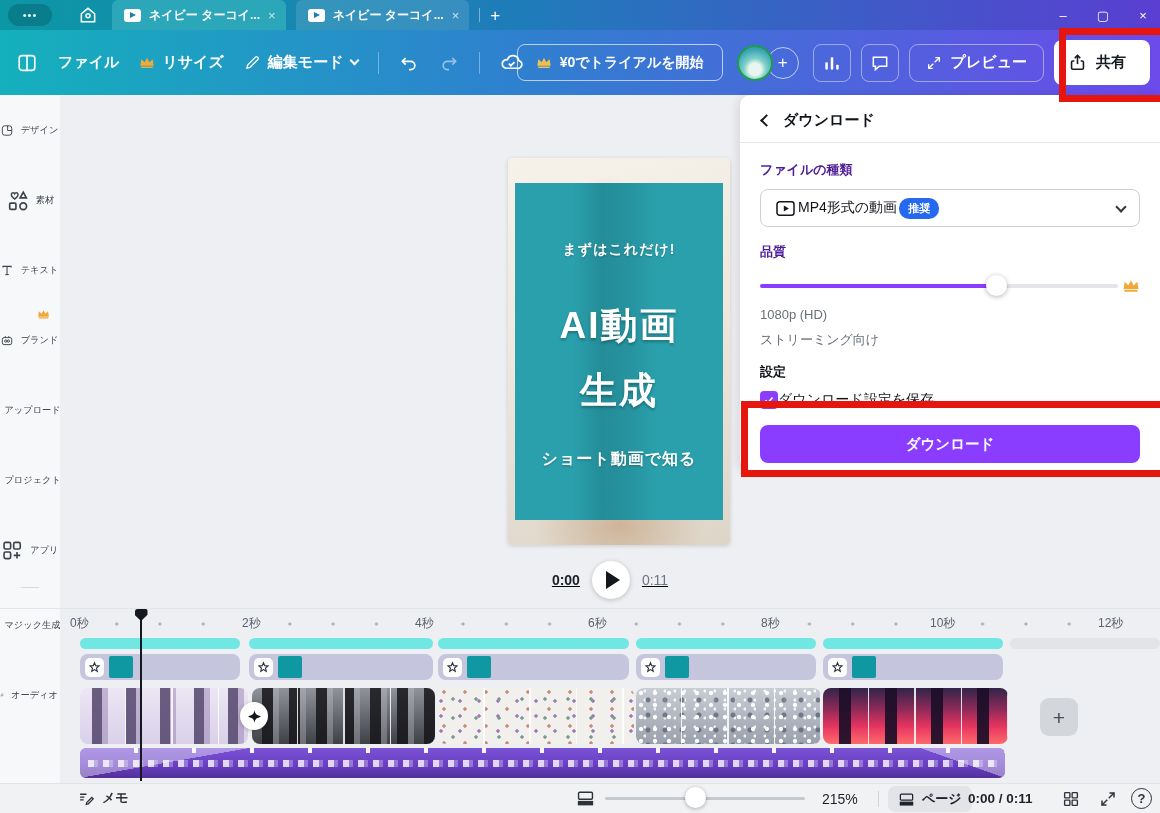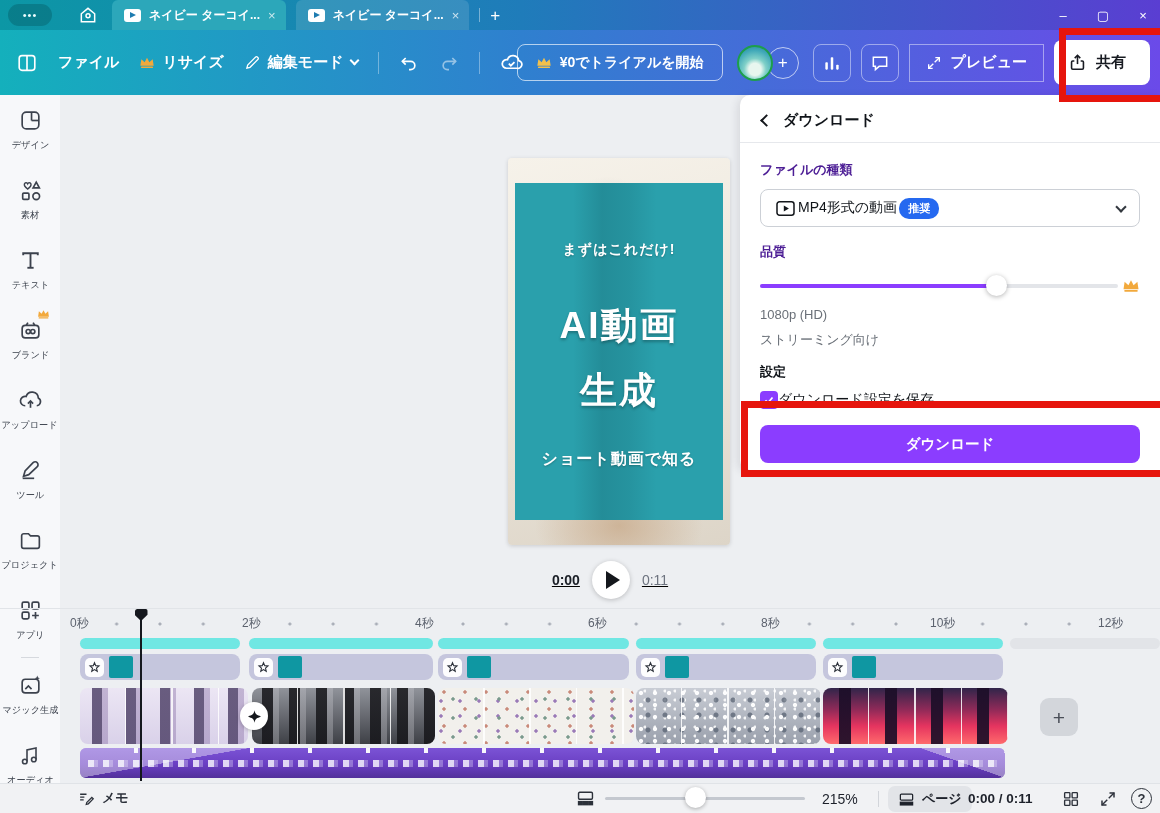--- a/index.html
+++ b/index.html
@@ -44,28 +44,28 @@
   .tb-right { position:absolute; right:0; top:0; height:65px; display:flex; align-items:center; gap:10px; padding-right:10px; }
   .trial-btn { height:37px; border:1.5px solid rgba(255,255,255,.65); border-radius:8px; background:transparent;
     color:#fff; font-weight:bold; font-size:14px; display:flex; align-items:center; gap:8px; padding:0 18px; cursor:pointer; white-space:nowrap; }
   .avatar-wrap { display:flex; align-items:center; margin:0 4px; }
   .avatar { width:36px; height:36px; border-radius:50%; border:2.5px solid #1d9e4b;
     background:radial-gradient(circle at 50% 70%, #e8f6ef 0 22%, #7fd0c8 40%, #3fa8b8 70%, #2a7f9e 100%); z-index:2; }
   .avatar-plus { width:32px; height:32px; border-radius:50%; border:1.5px solid rgba(255,255,255,.65);
     color:#fff; font-size:17px; display:flex; align-items:center; justify-content:center; margin-left:-6px; cursor:pointer; }
   .tb-sq-btn { width:38px; height:38px; border:1px solid rgba(255,255,255,.45); border-radius:8px;
     display:flex; align-items:center; justify-content:center; cursor:pointer; background:transparent; }
-  .preview-btn { height:38px; border:1px solid rgba(255,255,255,.45); border-radius:0; background:transparent;
+  .preview-btn { height:38px; border:1px solid rgba(255,255,255,.45); border-radius:9px; background:transparent;
     color:#fff; font-weight:bold; font-size:15px; display:flex; align-items:center; gap:9px; padding:0 16px; cursor:pointer; white-space:nowrap; }
   .share-btn { height:45px; border:none; border-radius:8px; background:#fff; color:#181b22;
     font-weight:bold; font-size:15px; display:flex; align-items:center; gap:9px; padding:0 16px 0 14px; cursor:pointer; min-width:96px; }
 
   
   .sidebar { position:absolute; left:0; top:95px; width:60px; height:688px; background:#f7f8fa; }
-  .sb-item { width:60px; height:70px; display:flex; flex-direction:column; align-items:center; justify-content:center;
+  .sb-item { width:60px; height:70px; display:flex; flex-direction:row; align-items:center; justify-content:center;
     gap:5px; cursor:pointer; color:#3c424d; position:relative; }
   .sb-item .sb-label { font-size:10px; color:#3c424d; white-space:nowrap; transform:scale(.92); }
   .sb-div { width:18px; height:1px; background:#d6d9de; margin:2px auto; }
   .sb-crown { position:absolute; top:4px; right:10px; }
   svg.ic { display:block; }
 
   
   .workspace { position:absolute; left:60px; top:100px; width:1100px; height:688px; background:#edeff2; }
   .video-frame { position:absolute; left:448px; top:58px; width:222px; height:387px; border-radius:4px;
     background:
@@ -371,27 +371,20 @@
     <div class="sb-item">
       <svg class="ic" width="25" height="25" viewBox="0 0 24 24" fill="none" stroke="#3c424d" stroke-width="1.6">
           <path d="M7 17a4.5 4.5 0 1 1 .8-8.9A6 6 0 0 1 19.5 9.5 4 4 0 0 1 18 17"></path>
           <path d="M12 19v-6"></path>
           <path d="m9.5 15 2.5-2.5L14.5 15"></path>
         </svg>
       <span class="sb-label">アップロード</span>
     </div>
     <div class="sb-item">
       <svg class="ic" width="25" height="25" viewBox="0 0 24 24" fill="none" stroke="#3c424d" stroke-width="1.6">
-          <path d="M14.5 4.5c1.2-1.2 3-1.2 4 0 1 1.2 1 3-.2 4l-8 7.5-5 1.5 1.5-5z"></path>
-          <path d="M4.5 19.5h11"></path>
-        </svg>
-      <span class="sb-label">ツール</span>
-    </div>
-    <div class="sb-item">
-      <svg class="ic" width="25" height="25" viewBox="0 0 24 24" fill="none" stroke="#3c424d" stroke-width="1.6">
           <path d="M3.5 7.5A2 2 0 0 1 5.5 5.5h4.5l2 2h6.5a2 2 0 0 1 2 2v8a2 2 0 0 1-2 2h-13a2 2 0 0 1-2-2z"></path>
         </svg>
       <span class="sb-label">プロジェクト</span>
     </div>
     <div class="sb-item">
       <svg class="ic" width="25" height="25" viewBox="0 0 24 24" fill="none" stroke="#3c424d" stroke-width="1.6">
           <rect x="4" y="4" width="6.5" height="6.5" rx="1.5"></rect>
           <rect x="13.5" y="4" width="6.5" height="6.5" rx="1.5"></rect>
           <rect x="4" y="13.5" width="6.5" height="6.5" rx="1.5"></rect>
           <path d="M16.8 13.5v6.5M13.5 16.8H20"></path>

